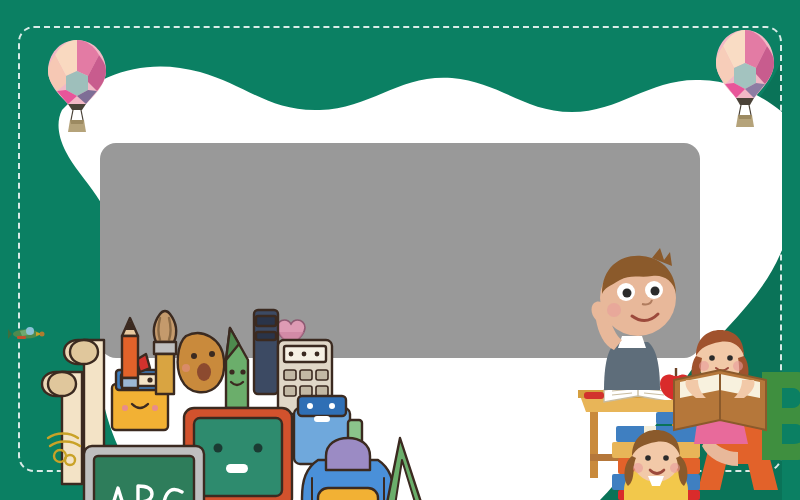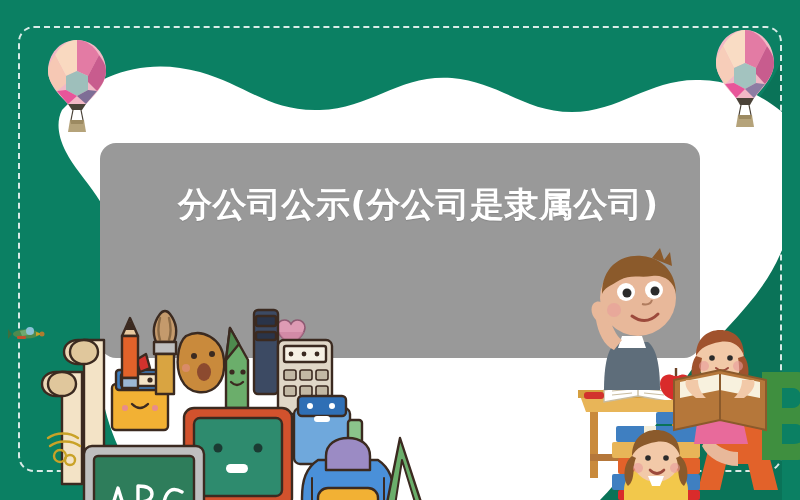--- a/index.html
+++ b/index.html
@@ -123,21 +123,20 @@
       <path d="M55 56 C51 61 47 66 44 70 L35 61 L46 55 Z" fill="#8D7CA3"></path>
       <path d="M26 70 L44 70 L40 77 L30 77 Z" fill="#4A4238"></path>
       <line x1="31" y1="77" x2="29" y2="87" stroke="#4A4238" stroke-width="1.2"></line>
       <line x1="39" y1="77" x2="41" y2="87" stroke="#4A4238" stroke-width="1.2"></line>
       <path d="M28 87 L42 87 L44 99 L26 99 Z" fill="#B5A37A"></path>
       <path d="M28 87 L42 87 L41 91 L29 91 Z" fill="#9C8A61"></path>
     </g>
   </svg>
 
   <div id="headline-banner"></div>
-  <div id="headline-text">分公司公示(分公司是隶属公司)</div>
 
   <svg class="abs" style="left:6px; top:318px;" width="40" height="30" viewBox="0 0 40 30" aria-hidden="true">
     <g>
       <ellipse cx="20" cy="16" rx="13" ry="4.5" fill="#4E8A4E"></ellipse>
       <path d="M6 16 L2 11 L2 21 Z" fill="#3E6E3E"></path>
       <path d="M14 13 L26 10 L28 16 L16 18 Z" fill="#6FA86F"></path>
       <circle cx="24" cy="13" r="4" fill="#8CC2D8"></circle>
       <path d="M30 14 L37 16 L30 18 Z" fill="#C9A227"></path>
       <circle cx="36" cy="16" r="2.5" fill="#B07C2E"></circle>
       <rect x="11" y="18" width="9" height="3" rx="1.2" fill="#C0512E"></rect>

